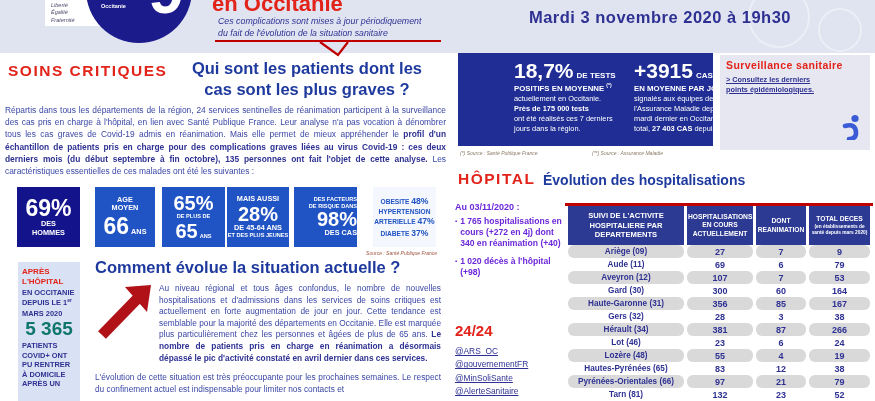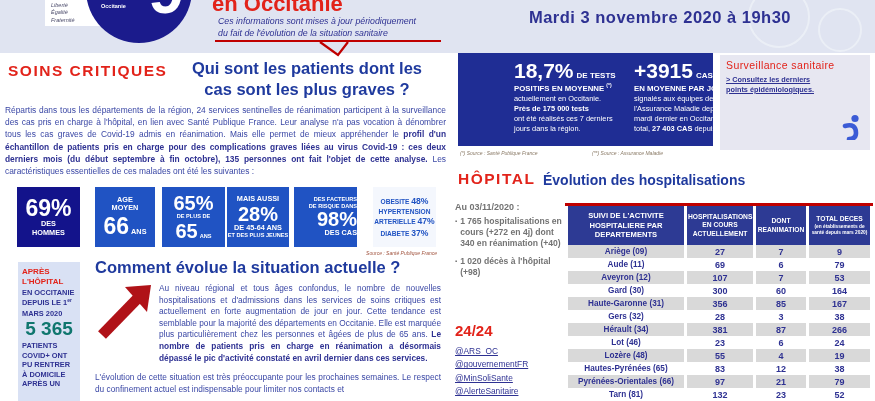--- a/index.html
+++ b/index.html
@@ -55,43 +55,43 @@
   .stats-box{left:458px;top:53px;width:255px;height:93px;background:#1f2d94;color:#fff;}
   .stat-col{position:absolute;top:6px;line-height:1.35;font-size:7.4px;margin-left:48px;}
   .stat-col .vrow{display:flex;align-items:baseline;gap:3px;}
   .stat-col .bigv{font-size:21px;font-weight:bold;line-height:1.1;}
   .stat-col .vsuf{font-size:8px;font-weight:bold;}
   .stat-col .l2{font-size:7.8px;font-weight:bold;}
   .stat-note{font-size:5px;vertical-align:super;}
   .src{font-size:5px;font-style:italic;color:#8a7a66;}
 
   .surv-box{left:720px;top:55px;width:150px;height:95px;background:#e7e7f1;padding:4px 6px;box-sizing:border-box;}
-  .surv-title{font-size:10.5px;font-weight:normal;color:#e2231a;letter-spacing:.4px;}
+  .surv-title{font-size:10.5px;font-weight:bold;color:#e2231a;letter-spacing:.4px;}
   .surv-body{font-size:7.1px;color:#2e3192;line-height:1.32;margin-top:2px;}
   .surv-link{font-size:7.3px;font-weight:bold;color:#2e3192;text-decoration:underline;line-height:1.35;margin-top:4px;display:inline-block;cursor:pointer;}
   .surv-icon{position:absolute;right:8px;bottom:10px;}
 
   .hop-label{left:458px;top:170px;font-size:15.5px;font-weight:bold;color:#e2231a;letter-spacing:1.5px;}
   .hop-heading{left:543px;top:172px;font-size:14px;font-weight:bold;color:#1f3a9e;}
-  .hop-info{left:455px;top:202px;width:108px;color:#737373;}
+  .hop-info{left:455px;top:202px;width:108px;color:#6d28d9;}
   .asof{font-size:9px;font-weight:bold;margin-bottom:4px;}
   .bullet{display:flex;gap:3px;font-size:8.6px;font-weight:bold;line-height:1.3;margin-bottom:6px;}
   .bullet .sq{font-size:6px;line-height:1.8;}
   .always{left:455px;top:322px;font-size:15px;font-weight:bold;color:#e2231a;}
   .handles{left:455px;top:345px;font-size:8.4px;color:#2e3192;line-height:1.6;}
   .handles a{color:#2e3192;text-decoration:underline;cursor:pointer;display:block;}
 
   .table-wrap{left:565px;top:203px;width:308px;}
   .red-bar{height:3px;background:#c00000;}
   table.hosp{border-collapse:separate;border-spacing:3px 0;width:308px;table-layout:fixed;}
   table.hosp th{background:#2d3a94;color:#fff;font-size:6.7px;font-weight:bold;height:39px;
                 vertical-align:middle;text-align:center;line-height:1.25;padding:0 1px;}
   table.hosp th.th-dept{font-size:7.6px;}
   .th-note{display:block;font-size:4.8px;font-weight:bold;}
-  table.hosp td{font-size:9px;font-weight:bold;color:#2e3192;text-align:center;padding:1.5px 0;height:10px;}
+  table.hosp td{font-size:9px;font-weight:bold;color:#2e3192;text-align:center;padding:1.5px 0;height:10px;border-radius:6px;}
   table.hosp td.dept{font-size:8.2px;}
   table.hosp tbody tr:nth-child(odd) td{background:#d9d9d9;}
   table.hosp tbody tr:nth-child(even) td{background:#ffffff;}
 </style>
 </head>
 <body>
 
 <div class="page">
 
   <div class="abs band">
@@ -108,21 +108,21 @@
   </div>
 
   <div class="abs circle">
     <span class="circle-label">Occitanie</span>
     <span class="circle-glyph">9</span>
   </div>
 
   <div class="abs region-title">en Occitanie</div>
 
   <div class="abs update-note">
-    <div>Ces informations sont mises à jour périodiquement</div>
+    <div>Ces complications sont mises à jour périodiquement</div>
     <div>du fait de l'évolution de la situation sanitaire</div>
   </div>
   <div class="abs note-underline"></div>
   <svg class="abs bubble-tail" width="40" height="16" viewBox="0 0 40 16">
     <polyline points="2,1 20,14 30,1" fill="none" stroke="#c00000" stroke-width="2.2"></polyline>
   </svg>
 
   <div class="abs date">Mardi 3 novembre 2020 à 19h30</div>
 
   <div class="abs sc-label">SOINS CRITIQUES</div>

